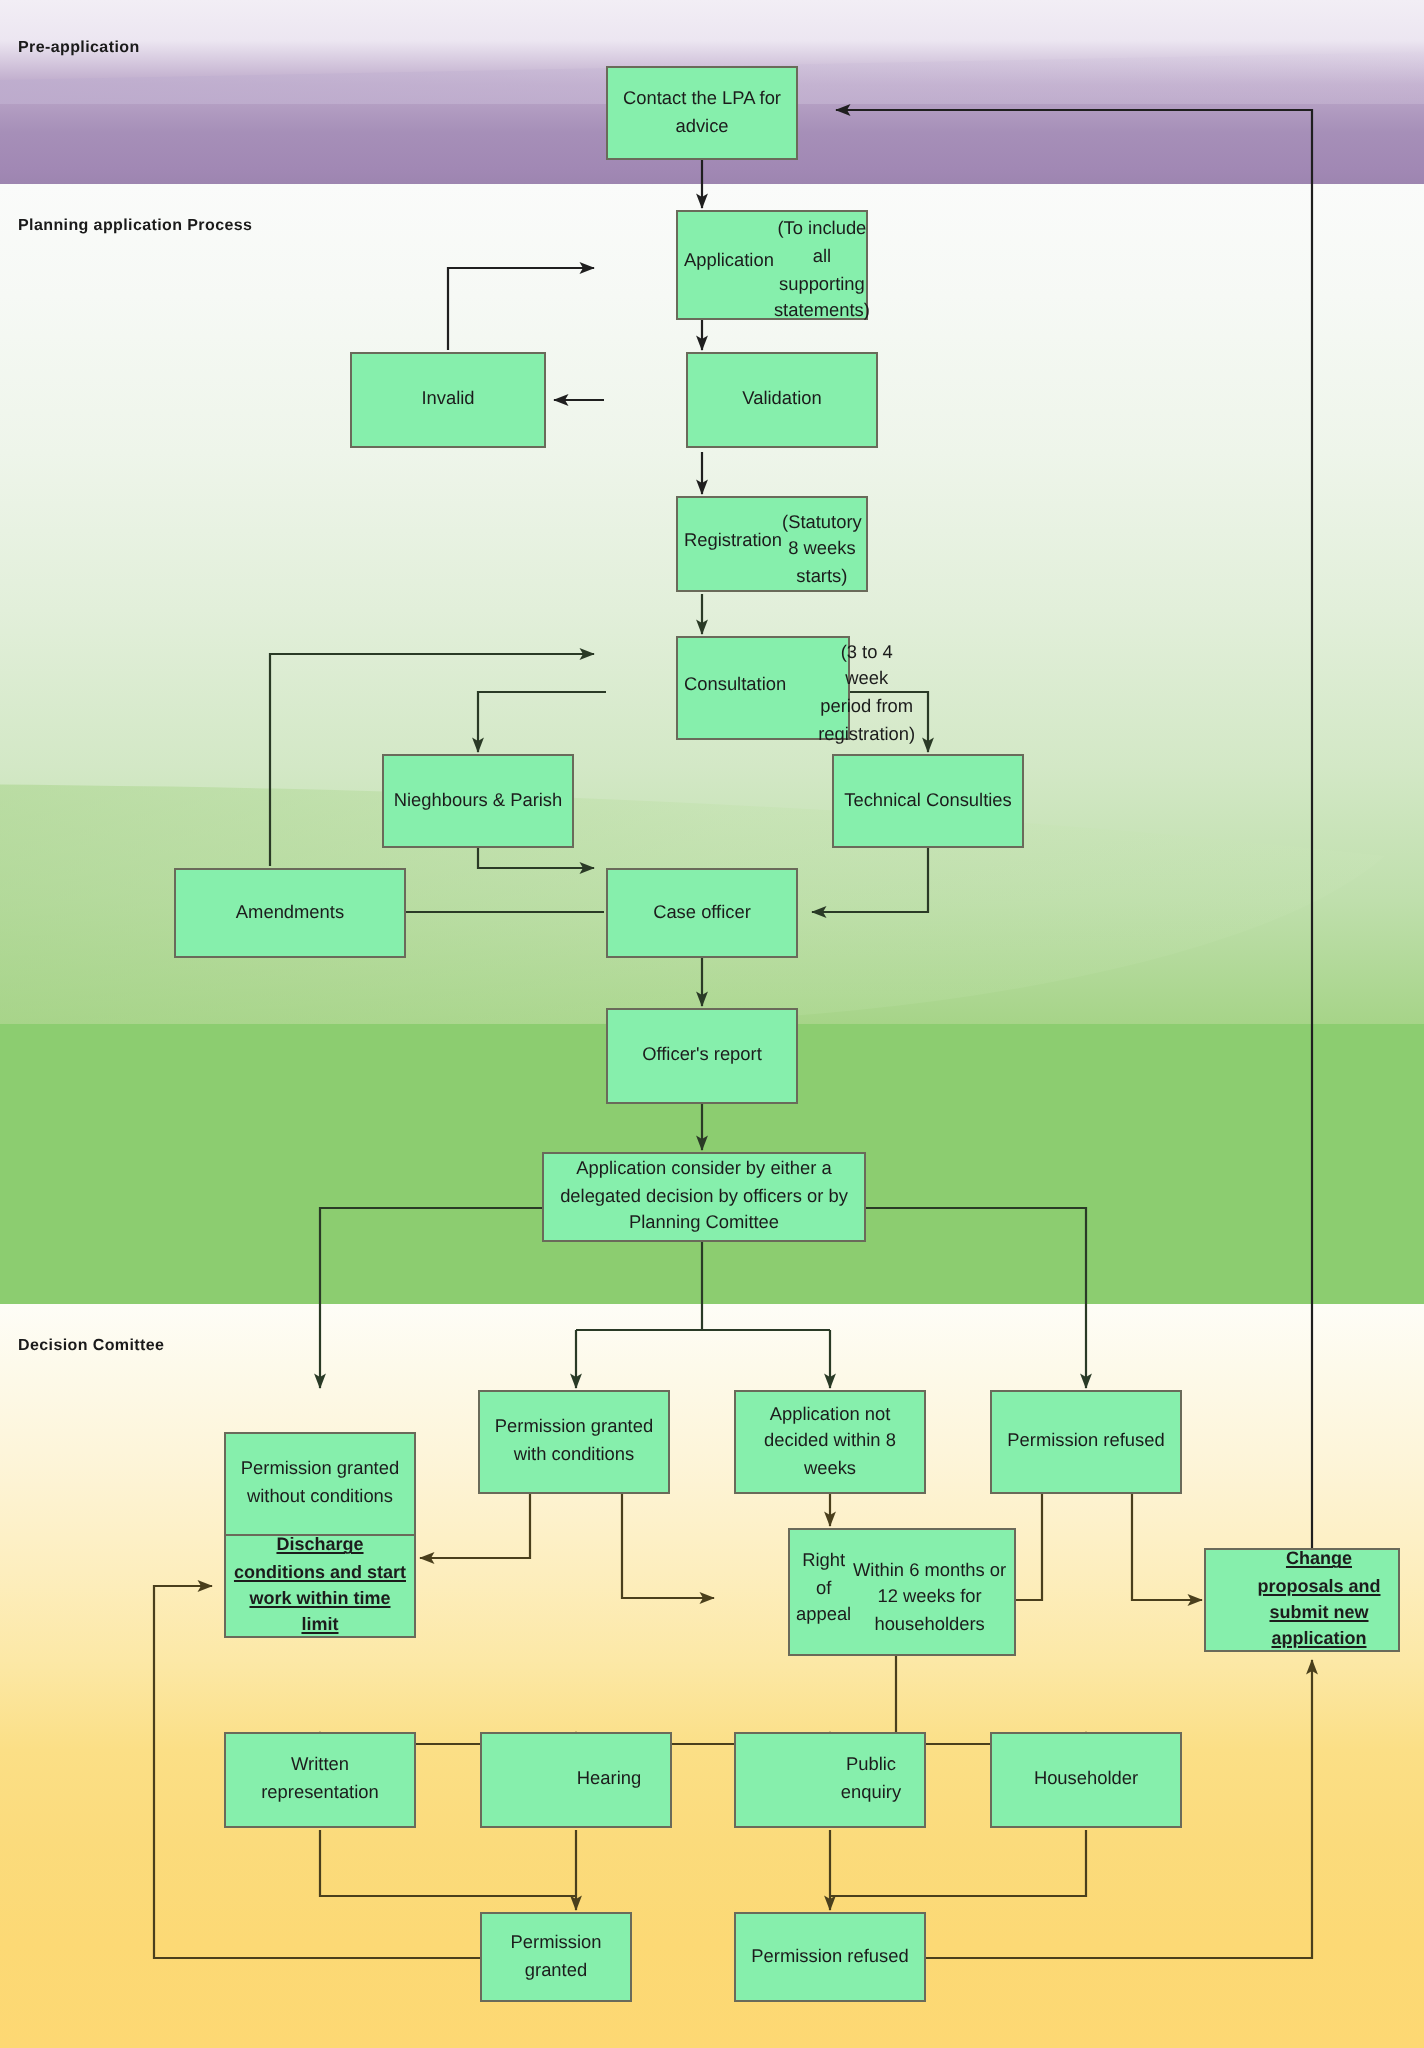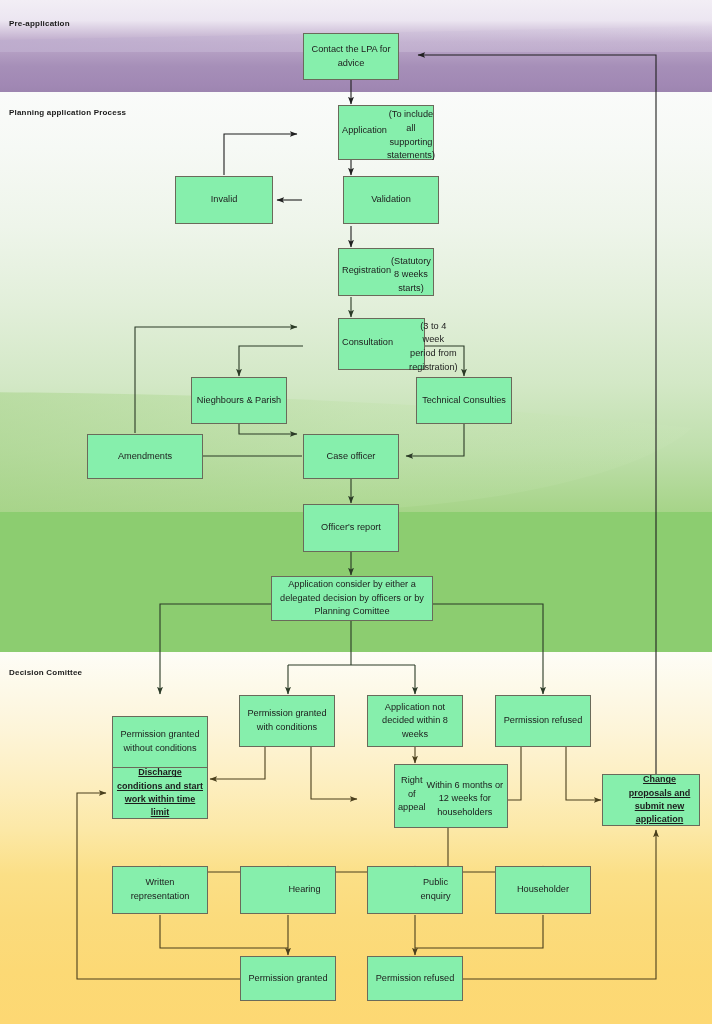--- a/index.html
+++ b/index.html
@@ -292,21 +292,21 @@
   </div>
 
   <div class="node" style="left:367px; top:866px; width:96px; height:48px;padding-left:44px;">
     <span class="txt">Public enquiry</span>
   </div>
 
   <div class="node" style="left:495px; top:866px; width:96px; height:48px;">
     <span class="txt">Householder</span>
   </div>
 
-  <div class="node" style="left:240px; top:956px; width:96px; height:45px;">
+  <div class="node" style="left:240px; top:956px; width:76px; height:45px;">
     <span class="txt">Permission granted</span>
   </div>
 
   <div class="node" style="left:367px; top:956px; width:96px; height:45px;">
     <span class="txt">Permission refused</span>
   </div>
 
 </div>
 
 </body></html>

